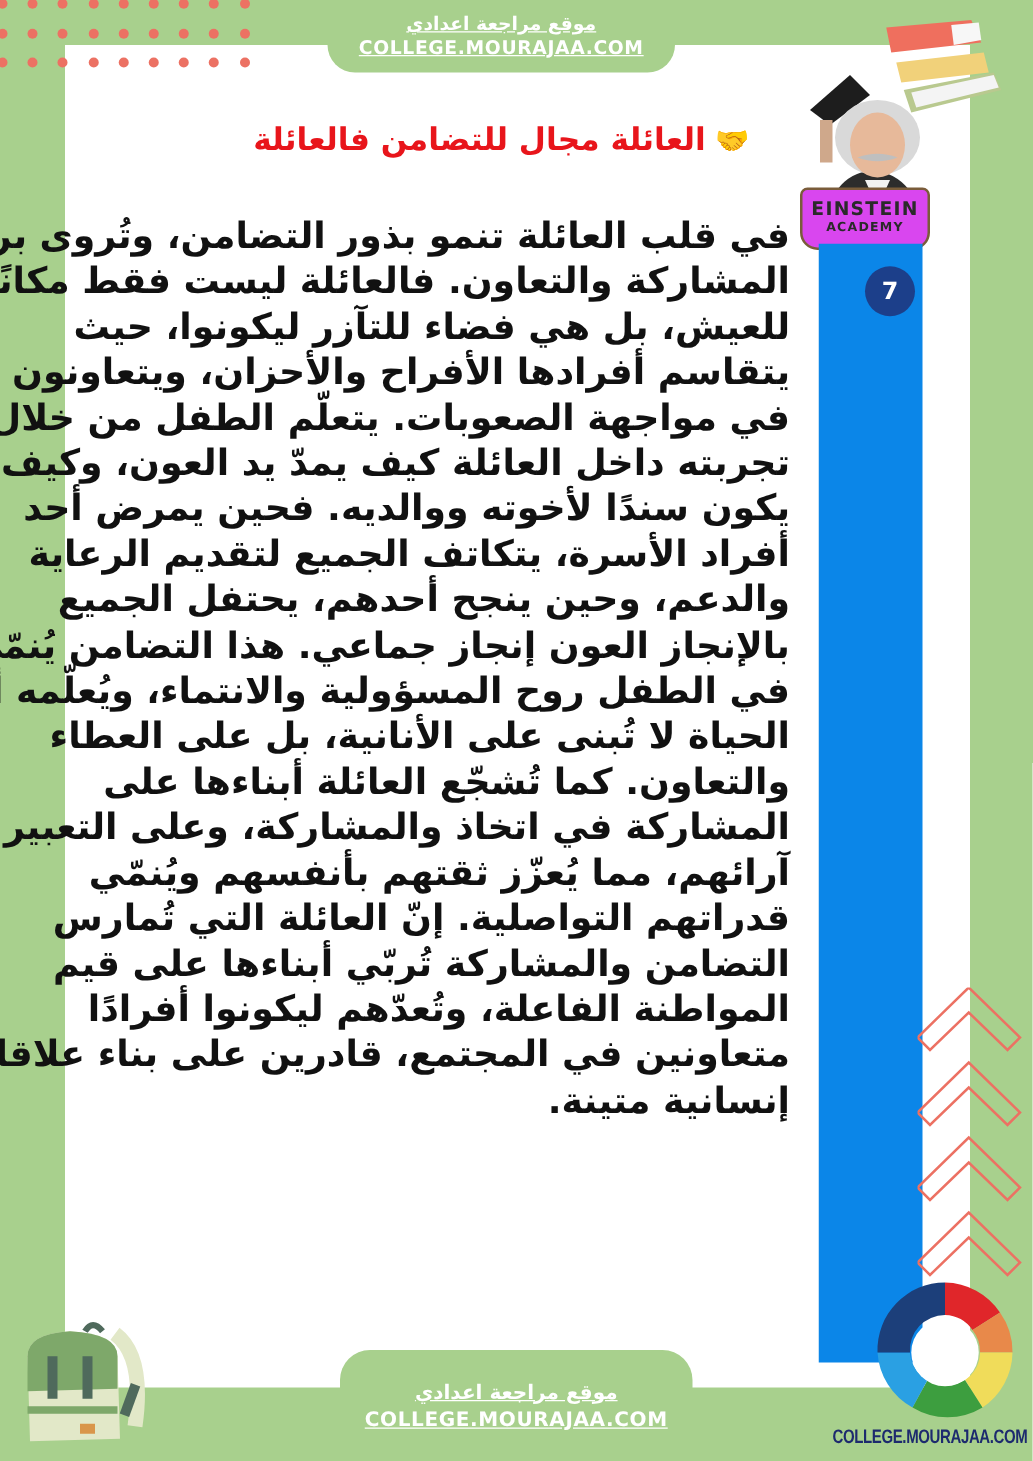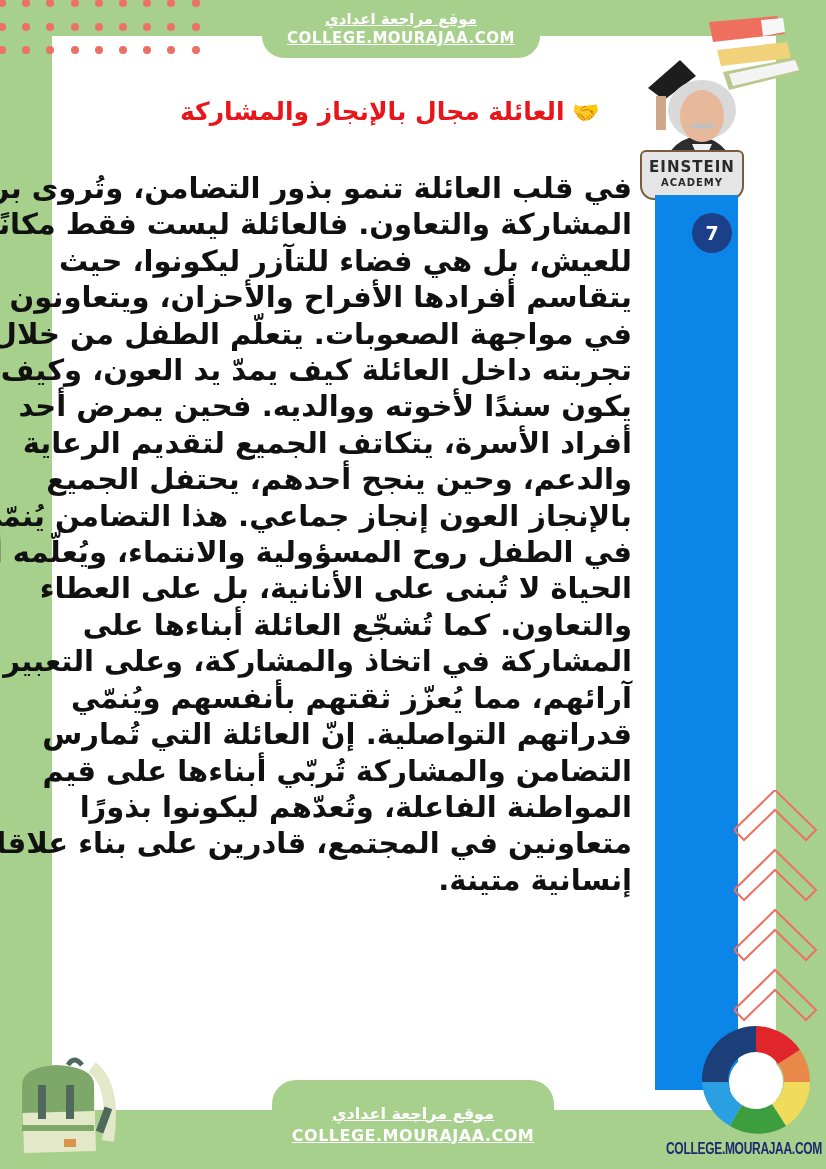--- a/index.html
+++ b/index.html
@@ -45,21 +45,21 @@
   }
   .page-num {
     position:absolute; left:692px; top:213px; width:40px; height:40px; border-radius:50%;
     background:#1c3f8a; color:#ffffff; font-weight:bold; font-size:19px;
     display:flex; align-items:center; justify-content:center;
   }
   .mascot { position:absolute; left:638px; top:40px; width:130px; height:160px; }
   .books { position:absolute; left:695px; top:10px; width:110px; height:85px; }
   .academy-banner {
     position:absolute; left:640px; top:150px; width:100px; height:46px;
-    background:#e5e5e5; border:2px solid #7a5c3a; border-radius:6px 6px 14px 14px;
+    background:#d946ef; border:2px solid #7a5c3a; border-radius:6px 6px 14px 14px;
     display:flex; flex-direction:column; align-items:center; justify-content:center;
     color:#2a2a2a; font-weight:bold; line-height:15px;
   }
   .academy-banner .a1 { font-size:15px; letter-spacing:1px; }
   .academy-banner .a2 { font-size:10px; letter-spacing:1px; }
   .chevrons { position:absolute; left:734px; top:790px; width:86px; height:250px; }
   .logo-ring { position:absolute; left:696px; top:1022px; width:120px; height:115px; }
   .logo-text {
     position:absolute; left:664px; top:1142px; width:160px; text-align:center;
     color:#1d2a6e; font-weight:bold; font-size:12px; letter-spacing:-0.3px;
@@ -127,21 +127,21 @@
   <path d="M48 86 Q64 80 80 86 Q64 92 48 86 Z" fill="#bfbfbf"></path>
   <path d="M54 104 L64 126 L74 104 Z" fill="#f2f2f2"></path>
 </svg>
 
 <div class="academy-banner">
   <span class="a1">EINSTEIN</span>
   <span class="a2">ACADEMY</span>
 </div>
 
 <div class="title">
-  <span class="emoji">🤝</span><span>العائلة مجال بالإنجاز والمشاركة</span>
+  <span class="emoji">🤝</span><span>العائلة مجال للتضامن فالعائلة</span>
 </div>
 
 <div class="blue-bar"></div>
 <div class="page-num">7</div>
 
 <div class="body-text">
   <span class="ln">في قلب العائلة تنمو بذور التضامن، وتُروى بروح</span>
   <span class="ln">المشاركة والتعاون. فالعائلة ليست فقط مكانًا</span>
   <span class="ln">للعيش، بل هي فضاء للتآزر ليكونوا، حيث</span>
   <span class="ln">يتقاسم أفرادها الأفراح والأحزان، ويتعاونون</span>
@@ -151,21 +151,21 @@
   <span class="ln">أفراد الأسرة، يتكاتف الجميع لتقديم الرعاية</span>
   <span class="ln">والدعم، وحين ينجح أحدهم، يحتفل الجميع</span>
   <span class="ln">بالإنجاز العون إنجاز جماعي. هذا التضامن يُنمّي</span>
   <span class="ln">في الطفل روح المسؤولية والانتماء، ويُعلّمه أنّ</span>
   <span class="ln">الحياة لا تُبنى على الأنانية، بل على العطاء</span>
   <span class="ln">والتعاون. كما تُشجّع العائلة أبناءها على</span>
   <span class="ln">المشاركة في اتخاذ والمشاركة، وعلى التعبير عن</span>
   <span class="ln">آرائهم، مما يُعزّز ثقتهم بأنفسهم ويُنمّي</span>
   <span class="ln">قدراتهم التواصلية. إنّ العائلة التي تُمارس</span>
   <span class="ln">التضامن والمشاركة تُربّي أبناءها على قيم</span>
-  <span class="ln">المواطنة الفاعلة، وتُعدّهم ليكونوا بذورًا</span>
+  <span class="ln">المواطنة الفاعلة، وتُعدّهم ليكونوا أفرادًا</span>
   <span class="ln">متعاونين في المجتمع، قادرين على بناء علاقات</span>
   <span class="ln">إنسانية متينة.</span>
 </div>
 
 <svg class="chevrons" viewBox="0 0 86 250">
   <g fill="none" stroke="#ec7163" stroke-width="2">
     <path d="M0 40 L41 0 L82 40 L72 50 L41 20 L10 50 Z"></path>
     <path d="M0 100 L41 60 L82 100 L72 110 L41 80 L10 110 Z"></path>
     <path d="M0 160 L41 120 L82 160 L72 170 L41 140 L10 170 Z"></path>
     <path d="M0 220 L41 180 L82 220 L72 230 L41 200 L10 230 Z"></path>

